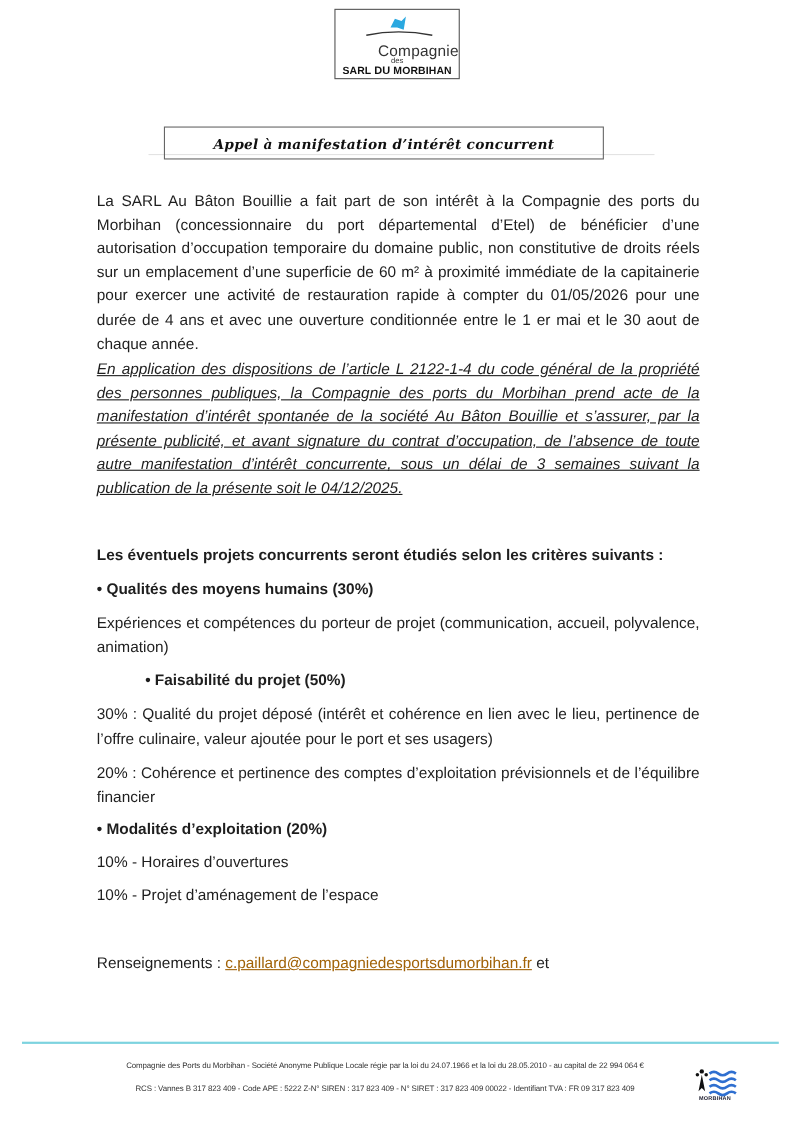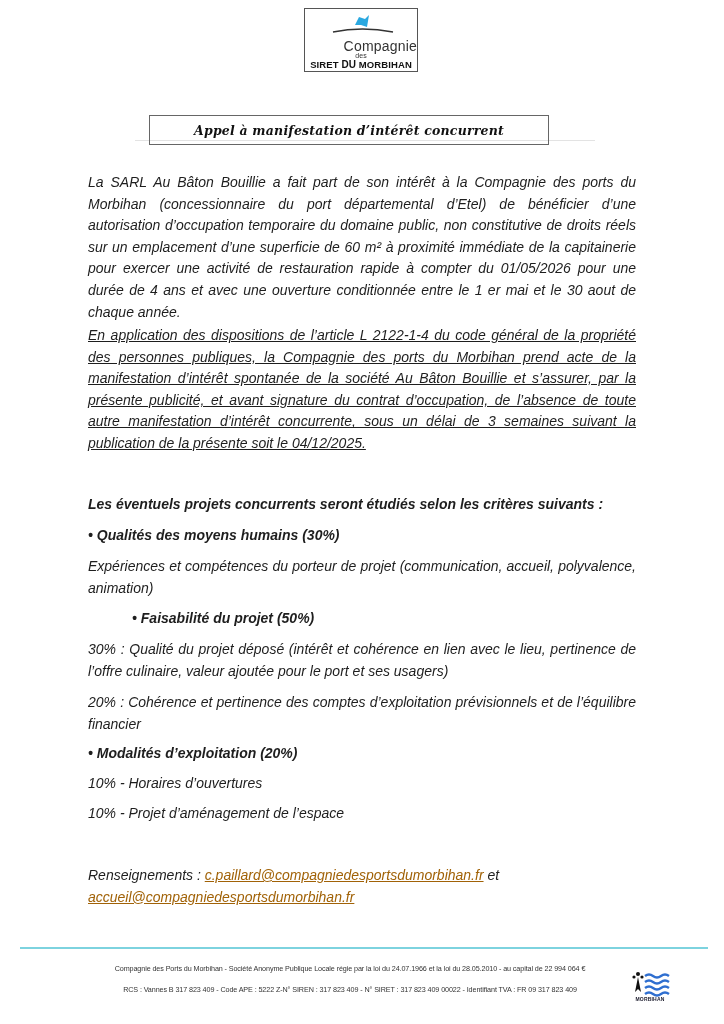--- a/index.html
+++ b/index.html
@@ -22,21 +22,21 @@
   .title-box { position: absolute; left: 149px; top: 115px; width: 400px; height: 30px;
                border: 1.5px solid #666; box-sizing: border-box;
                display: flex; align-items: center; justify-content: center; }
   .title-box span { font-family: "DejaVu Serif", serif; font-style: italic; font-weight: bold;
                     font-size: 12.5px; color: #111; letter-spacing: 0.2px; }
   .title-underline { position: absolute; left: 135px; top: 140px; width: 460px; height: 1px;
                      background: #e3e3e3; }
 
   
   .content { position: absolute; left: 88px; width: 548px; font-size: 14px; line-height: 21.6px; }
-  .para { margin: 0; text-align: justify; font-style: italic; }
+  .para { margin: 0; text-align: justify; }
   .p1 { top: 172px; }
   .p2 { top: 325px; font-style: italic; text-decoration: underline; }
   .crit-head { top: 494px; font-weight: bold; }
   .bullet1 { top: 525px; font-weight: bold; }
   .desc1 { top: 556px; }
   .bullet2 { top: 608px; font-weight: bold; margin-left: 44px; }
   .desc2 { top: 639px; }
   .desc3 { top: 692px; }
   .bullet3 { top: 743px; font-weight: bold; }
   .desc4 { top: 773px; }
@@ -59,21 +59,21 @@
 <body>
 
 <div class="logo">
   <svg class="logo-mark" viewBox="0 0 114 22" width="114" height="22">
     <path d="M28 19 Q57 13 88 19" stroke="#333" stroke-width="1.3" fill="none"></path>
     <polygon points="50,12 54,4 60,6 64,2 62,14 56,12" fill="#2aa8e0"></polygon>
   </svg>
   <div class="logo-line1">Compagnie</div>
   <div class="logo-line2">des</div>
   <div class="logo-line3">
-    <span>SIRET</span>
+    <span>SARL</span>
     <span class="small">DU</span>
     <span>MORBIHAN</span>
   </div>
 </div>
 
 <div class="title-underline"></div>
 <div class="title-box">
   <span>Appel à manifestation d’intérêt concurrent</span>
 </div>
 
@@ -88,21 +88,20 @@
 <p class="content para bullet2">• Faisabilité du projet (50%)</p>
 <p class="content para desc2">30% : Qualité du projet déposé (intérêt et cohérence en lien avec le lieu, pertinence de l’offre culinaire, valeur ajoutée pour le port et ses usagers)</p>
 <p class="content para desc3">20% : Cohérence et pertinence des comptes d’exploitation prévisionnels et de l’équilibre financier</p>
 
 <p class="content para bullet3">• Modalités d’exploitation (20%)</p>
 <p class="content para desc4">10% - Horaires d’ouvertures</p>
 <p class="content para desc5">10% - Projet d’aménagement de l’espace</p>
 
 <p class="content para contact" style="text-align:left;">
   <span>Renseignements : </span><a>c.paillard@compagniedesportsdumorbihan.fr</a><span> et</span><br>
-  <a>accueil@compagniedesportsdumorbihan.fr</a>
 </p>
 
 <div class="footer-rule"></div>
 <div class="footer-line fl1">Compagnie des Ports du Morbihan - Société Anonyme Publique Locale régie par la loi du 24.07.1966 et la loi du 28.05.2010 - au capital de 22 994 064 €</div>
 <div class="footer-line fl2">RCS : Vannes B 317 823 409 - Code APE : 5222 Z-N° SIREN : 317 823 409 - N° SIRET : 317 823 409 00022 - Identifiant TVA : FR 09 317 823 409</div>
 
 <svg class="footer-logo" viewBox="0 0 40 30" width="40" height="30">
 
   <circle cx="8" cy="4" r="2" fill="#111"></circle>
   <circle cx="4" cy="7" r="1.6" fill="#111"></circle>

